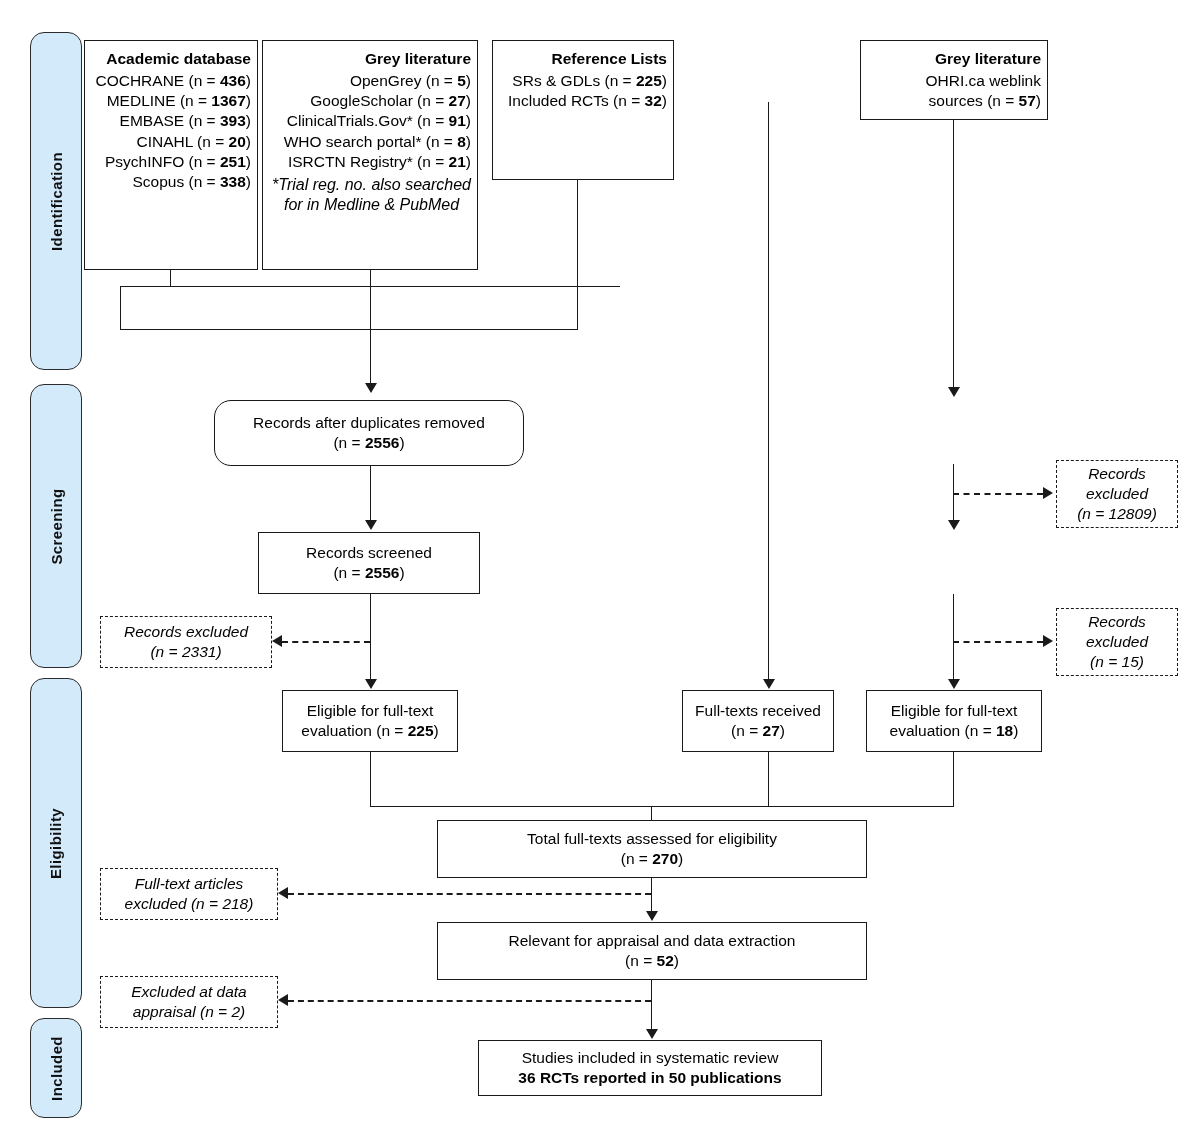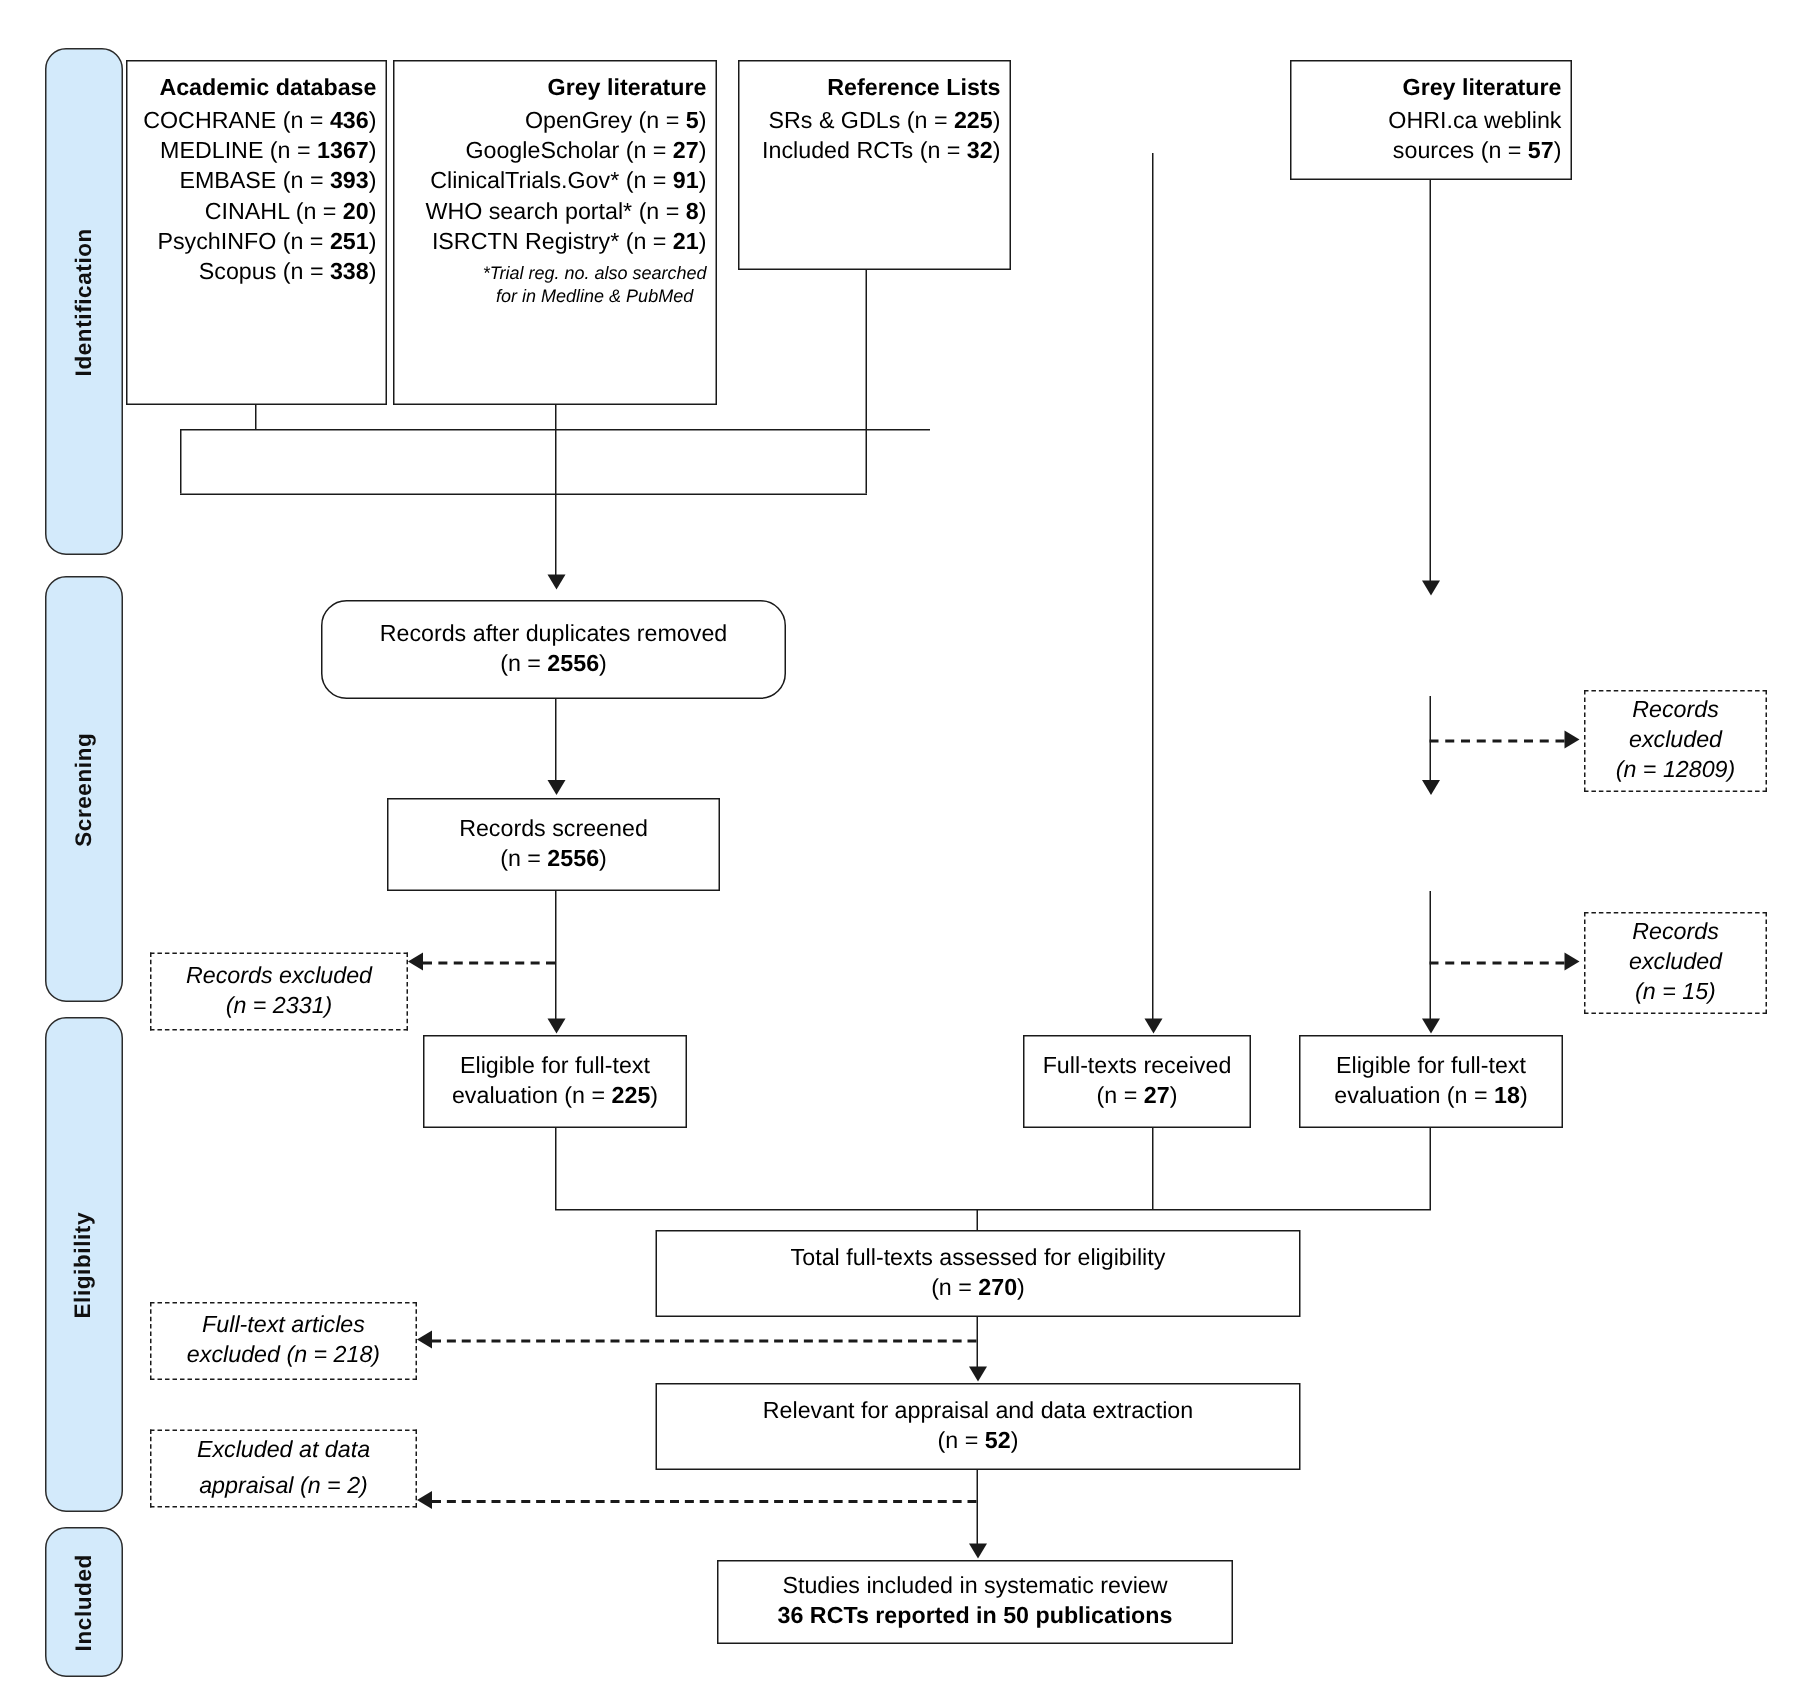--- a/index.html
+++ b/index.html
@@ -66,21 +66,21 @@
   .box b { font-weight: bold; }
 
   .box.dashed {
     border: 1.8px dashed #1a1a1a;
     font-style: italic;
     font-size: 15.5px;
   }
 
   .note {
     font-style: italic;
-    font-size: 12px;
+    font-size: 16px;
     line-height: 1.25;
     margin-top: 3px;
     text-align: center;
   }
 
   
   .vline {
     position: absolute;
     width: 0;
     border-left: 1.6px solid #1a1a1a;
@@ -202,21 +202,21 @@
     <div class="row">Records screened</div>
     <div class="row">(n = <b>2556</b>)</div>
   </div>
 
   <div class="vline" style="left:370px; top:594px; height:86px;"></div>
   <div class="arrow-down" style="left:365px; top:679px;"></div>
 
   <div class="hline dash" style="left:282px; top:641px; width:88px;"></div>
   <div class="arrow-left" style="left:272px; top:635px;"></div>
 
-  <div class="box dashed" style="left:100px; top:635px; width:172px; height:52px;font-style:italic;">
+  <div class="box dashed" style="left:100px; top:616px; width:172px; height:52px;font-style:italic;">
     <div class="row">Records excluded</div>
     <div class="row">(n = 2331)</div>
   </div>
 
 
   <div class="vline" style="left:953px; top:464px; height:57px;"></div>
   <div class="arrow-down" style="left:948px; top:520px;"></div>
 
   <div class="hline dash" style="left:953px; top:493px; width:90px;"></div>
   <div class="arrow-right" style="left:1043px; top:487px;"></div>
@@ -283,21 +283,21 @@
     <div class="row">Relevant for appraisal and data extraction</div>
     <div class="row">(n = <b>52</b>)</div>
   </div>
 
   <div class="vline" style="left:651px; top:980px; height:50px;"></div>
   <div class="arrow-down" style="left:646px; top:1029px;"></div>
 
   <div class="hline dash" style="left:288px; top:1000px; width:363px;"></div>
   <div class="arrow-left" style="left:278px; top:994px;"></div>
 
-  <div class="box dashed" style="left:100px; top:953px; width:178px; height:52px;justify-content:space-between;">
+  <div class="box dashed" style="left:100px; top:976px; width:178px; height:52px;">
     <div class="row">Excluded at data</div>
     <div class="row">appraisal (n = 2)</div>
   </div>
 
   <div class="box" style="left:478px; top:1040px; width:344px; height:56px;">
     <div class="row">Studies included in systematic review</div>
     <div class="row" style="font-weight:bold;">36 RCTs  reported in 50 publications</div>
   </div>
 
 </div>

